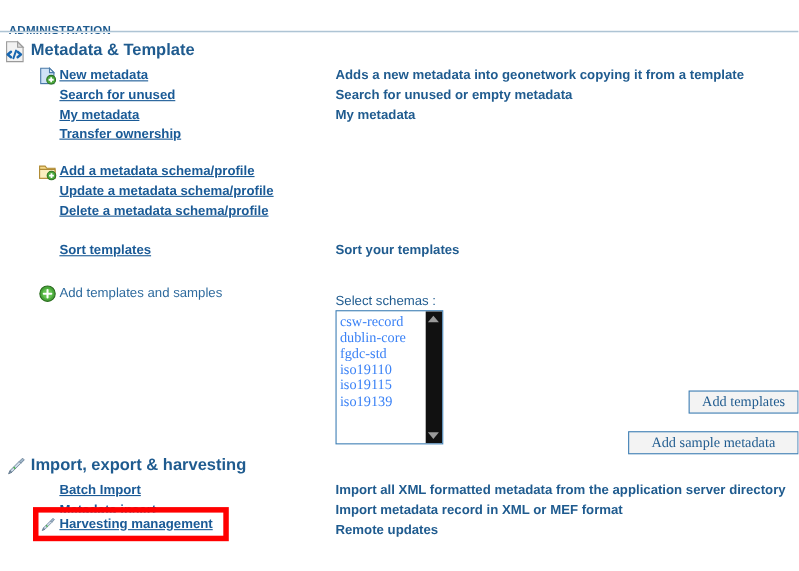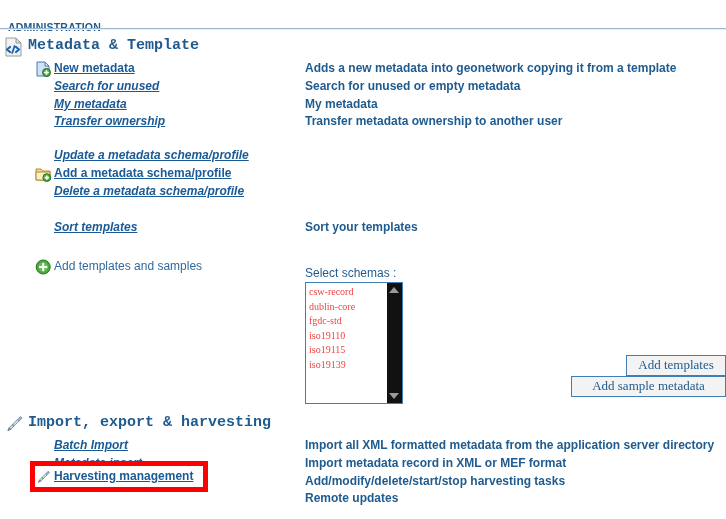--- a/index.html
+++ b/index.html
@@ -50,21 +50,20 @@
     left: 0;
     width: 726px;
   }
   #section-metadata { top: 34px; }
   #section-import  { top: 411px; }
 
   .section-head {
     position: relative;
     height: 26px;
     padding-left: 28px;
-    font-family: Liberation Mono, monospace;
   }
   .section-head .title {
     font-size: 15px;
     font-weight: bold;
     color: #1f5b8f;
     line-height: 24px;
     display: inline-block;
   }
   .section-head .sec-icon {
     position: absolute;
@@ -107,21 +106,21 @@
   .row a.link {
     position: absolute;
     left: 18px;
     top: 0;
     font-size: 12px;
     font-weight: bold;
     color: #1a5a96;
     text-decoration: underline;
     cursor: pointer;
   }
-  .row a.link.noicon { left: 18px; font-style: italic; }
+  .row a.link.noicon { left: 18px; }
   .row span.plain {
     position: absolute;
     left: 18px;
     top: 0;
     font-size: 12px;
     font-weight: normal;
     color: #2f6b9e;
   }
 
   
@@ -146,23 +145,23 @@
     overflow: hidden;
   }
   .listbox ul {
     list-style: none;
     margin: 0;
     padding: 2px 0 0 3px;
     width: 78px;
   }
   .listbox li {
     font-family: "Liberation Serif", serif;
-    font-size: 10px;
+    font-size: 13px;
     line-height: 14.5px;
-    color: #ef4444;
+    color: #3b82f6;
     white-space: nowrap;
     cursor: pointer;
   }
   .vscroll {
     position: absolute;
     right: 0; top: 0;
     width: 15px;
     height: 120px;
     background: #111111;
     cursor: pointer;
@@ -191,21 +190,21 @@
     text-align: right;
   }
   .btn {
     display: block;
     font-family: "Liberation Serif", serif;
     font-size: 13px;
     color: #1f5b8f;
     background: #f3f3f3;
     border: 1px solid #3f7fb5;
     padding: 1px 7px 2px 7px;
-    margin-bottom: 0;
+    margin-bottom: 16px;
     cursor: pointer;
     box-sizing: border-box;
     text-align: center;
   }
   #btn-add-templates { width: 100px; margin-left: auto; }
   #btn-add-samples   { width: 155px; }
 
   
   .highlight-box {
     position: absolute;
@@ -277,43 +276,42 @@
       <div class="left">
         <a class="link noicon">My metadata</a>
       </div>
       <div class="right">My metadata</div>
     </div>
 
     <div class="row">
       <div class="left">
         <a class="link noicon">Transfer ownership</a>
       </div>
-      <div class="right">Transfer metadata ownership to another user</div>
     </div>
 
     <div class="row" style="height:16px;"></div>
-
-    <div class="row">
-      <div class="left">
-        <a class="link noicon">Update a metadata schema/profile</a>
-      </div>
-      <div class="right"></div>
-    </div>
 
     <div class="row">
       <div class="left">
         <span class="row-icon">
           <svg width="17" height="16" viewBox="0 0 17 16">
             <path d="M1 3 h5 l1.6 2 h7.4 v9 h-14 z" fill="#f5d98a" stroke="#b08a34" stroke-width="1"></path>
             <path d="M1 6 h14 v8 h-14 z" fill="#fbeec0" stroke="#b08a34" stroke-width="1"></path>
             <circle cx="11.8" cy="11.6" r="3.9" fill="#4aa93b" stroke="#2e7023" stroke-width="1"></circle>
             <path d="M11.8 9.4 v4.4 M9.6 11.6 h4.4" stroke="#ffffff" stroke-width="1.6"></path>
           </svg>
         </span>
         <a class="link">Add a metadata schema/profile</a>
+      </div>
+      <div class="right"></div>
+    </div>
+
+    <div class="row">
+      <div class="left">
+        <a class="link noicon">Update a metadata schema/profile</a>
       </div>
       <div class="right"></div>
     </div>
 
     <div class="row">
       <div class="left">
         <a class="link noicon">Delete a metadata schema/profile</a>
       </div>
       <div class="right"></div>
     </div>
@@ -390,34 +388,20 @@
       <div class="right">Import all XML formatted metadata from the application server directory</div>
     </div>
 
     <div class="row">
       <div class="left">
         <a class="link noicon">Metadata insert</a>
       </div>
       <div class="right">Import metadata record in XML or MEF format</div>
     </div>
 
-    <div class="row">
-      <div class="left">
-        <span class="row-icon">
-          <svg width="17" height="16" viewBox="0 0 17 16">
-            <path d="M13.2 2.2 l1.3 1.3 -2.3 2.3 -1.3 -1.3 z" fill="#9fb6c9" stroke="#6b8299" stroke-width=".7"></path>
-            <path d="M10.7 4.7 l1.3 1.3 -6.3 6.3 -1.3 -1.3 z" fill="#cfdce8" stroke="#6b8299" stroke-width=".7"></path>
-            <path d="M6.9 8.5 l1.3 1.3" stroke="#4caf50" stroke-width="1.2"></path>
-            <path d="M4.4 11 l1.3 1.3 -2.3 1 z" fill="#7f98ad" stroke="#5c7389" stroke-width=".7"></path>
-          </svg>
-        </span>
-        <a class="link">Harvesting management</a>
-      </div>
-      <div class="right">Add/modify/delete/start/stop harvesting tasks</div>
-    </div>
 
     <div class="row">
       <div class="right">Remote updates</div>
     </div>
 
   </div>
 </div>
 
 <div class="highlight-fill"></div>
 <div class="highlight-box"></div>

